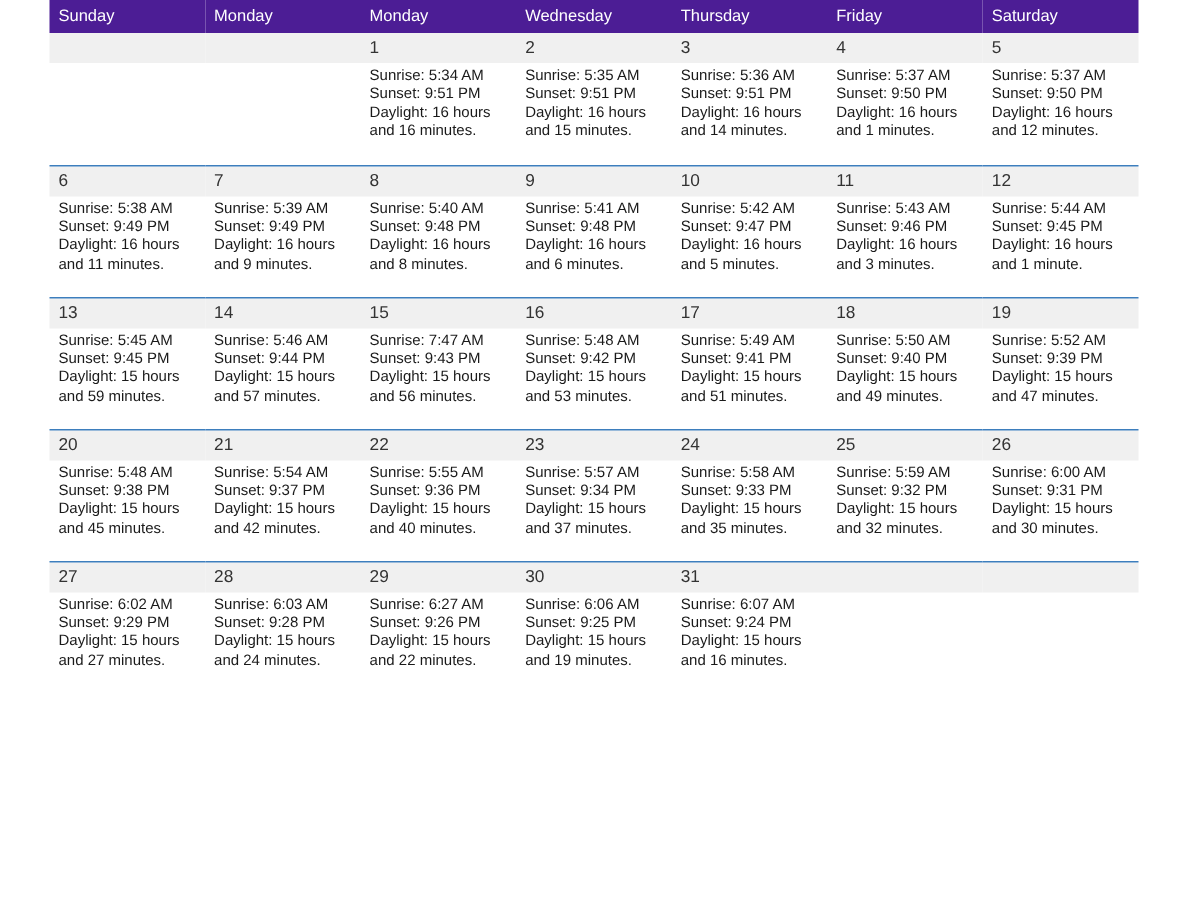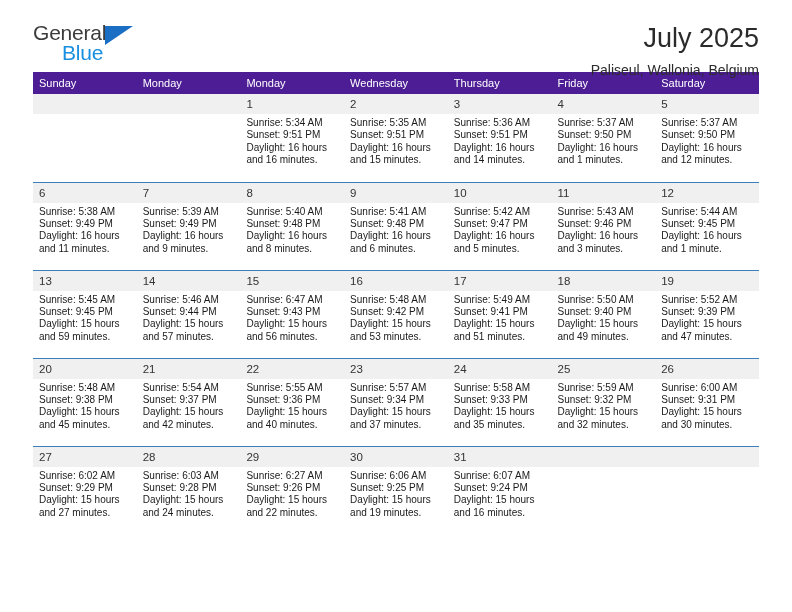--- a/index.html
+++ b/index.html
@@ -123,31 +123,20 @@
   .details div {
     white-space: nowrap;
   }
   .cell-empty .details { visibility: hidden; }
 </style>
 </head>
 <body>
 
 <div class="page">
 
-  <div class="topbar">
-    <div class="logo">
-      <span class="logo-general">General</span>
-      <span class="logo-tri"></span>
-      <span class="logo-blue">Blue</span>
-    </div>
-    <div class="title-wrap">
-      <div class="cal-title">July 2025</div>
-      <div class="cal-subtitle">Paliseul, Wallonia, Belgium</div>
-    </div>
-  </div>
 
   <table class="calendar">
     <thead>
       <tr>
         <th>Sunday</th>
         <th>Monday</th>
         <th>Monday</th>
         <th>Wednesday</th>
         <th>Thursday</th>
         <th>Friday</th>
@@ -300,21 +289,21 @@
             <div class="details">
               <div>Sunrise: 5:46 AM</div>
               <div>Sunset: 9:44 PM</div>
               <div>Daylight: 15 hours</div>
               <div>and 57 minutes.</div>
             </div>
           </td>
           <td>
             <div class="daynum">15</div>
             <div class="details">
-              <div>Sunrise: 6:47 AM</div>
+              <div>Sunrise: 7:47 AM</div>
               <div>Sunset: 9:43 PM</div>
               <div>Daylight: 15 hours</div>
               <div>and 56 minutes.</div>
             </div>
           </td>
           <td>
             <div class="daynum">16</div>
             <div class="details">
               <div>Sunrise: 5:48 AM</div>
               <div>Sunset: 9:42 PM</div>

